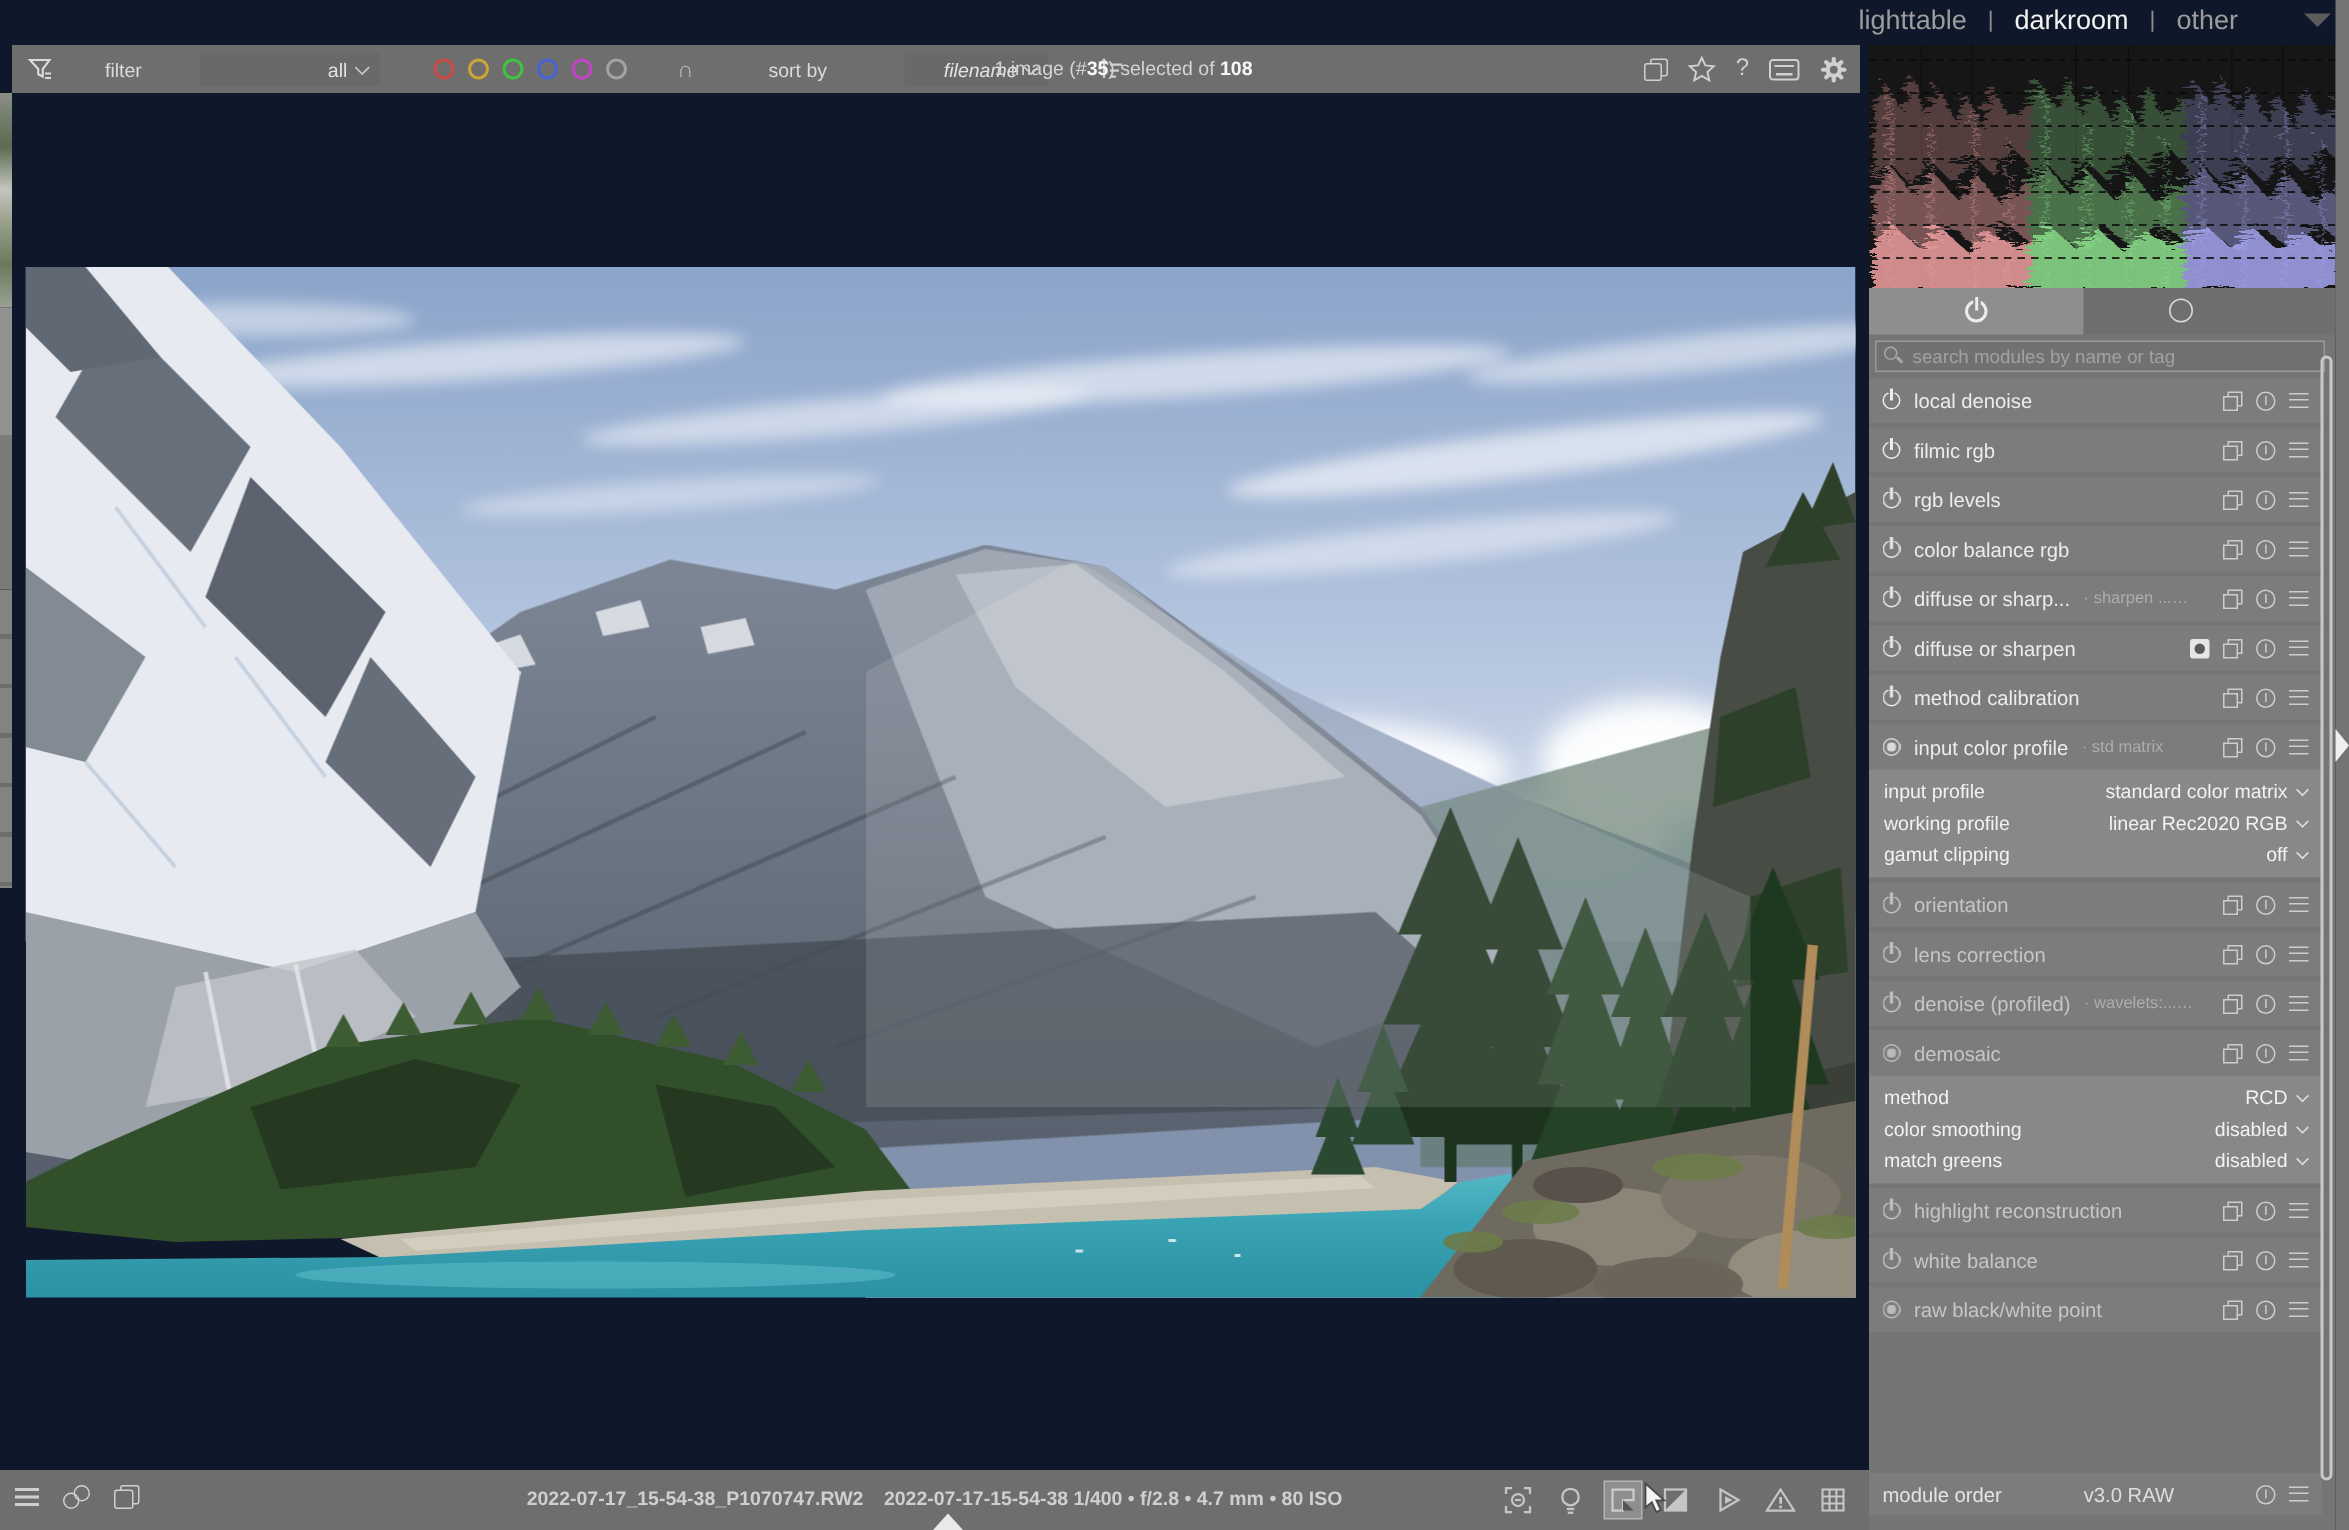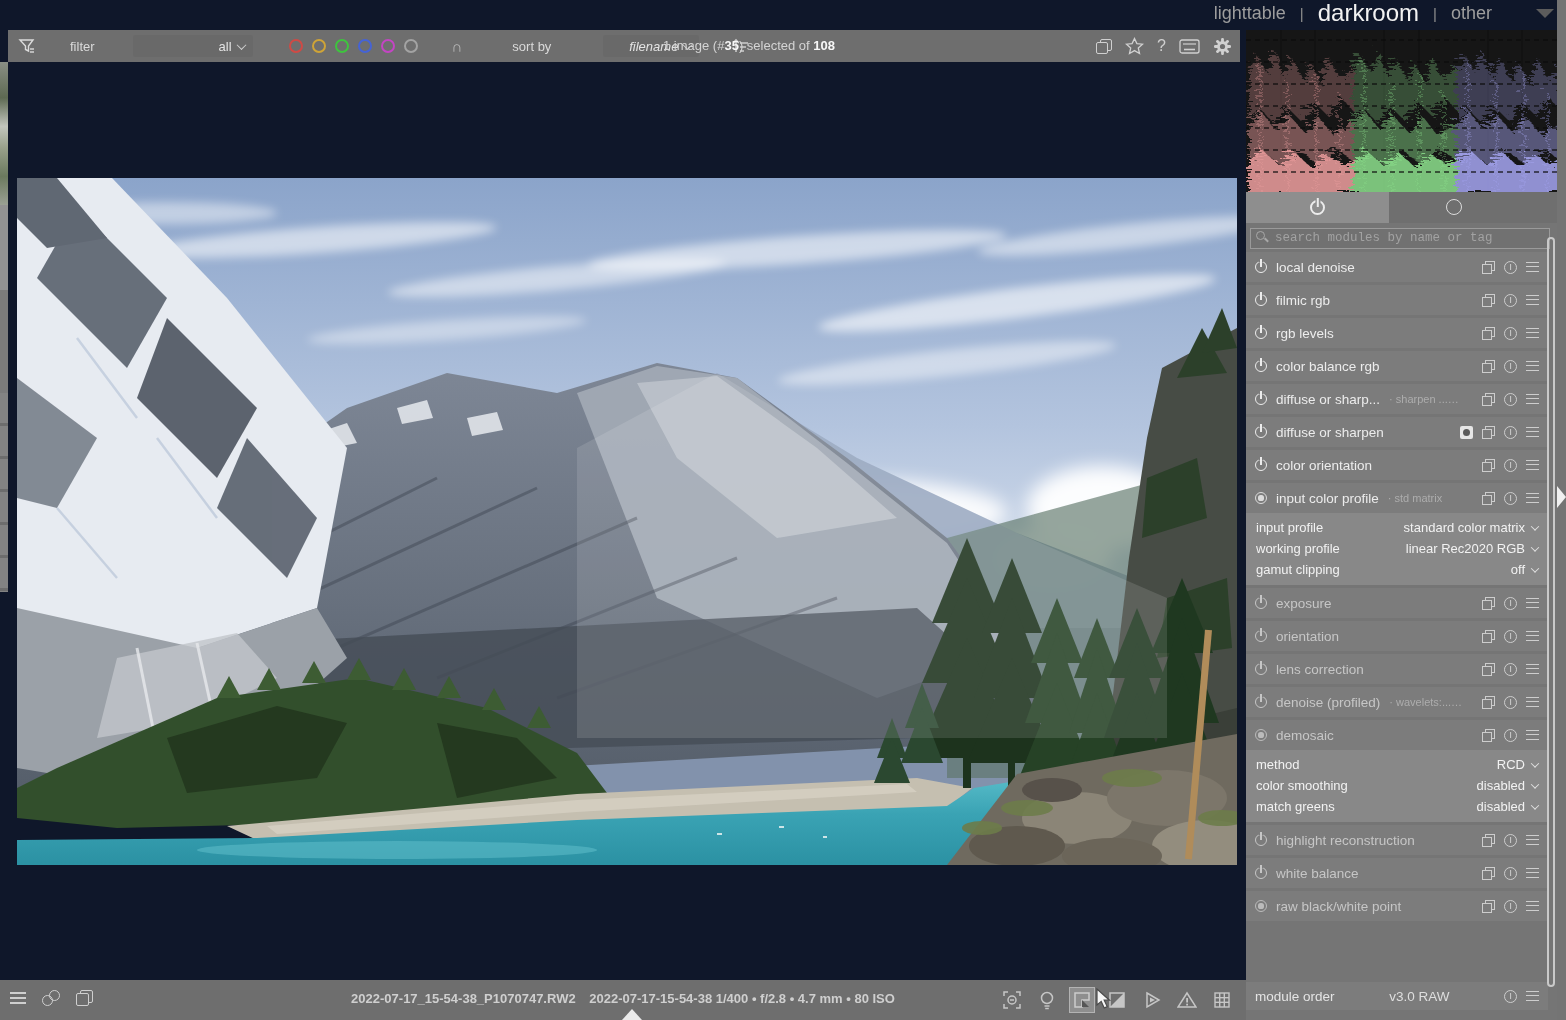--- a/index.html
+++ b/index.html
@@ -4,21 +4,21 @@
 <style>
   * { margin:0; padding:0; box-sizing:border-box; }
   html,body { width:1566px; height:1020px; overflow:hidden;
     font-family:"Liberation Sans", sans-serif; background:#777777; }
   .app { position:relative; width:1566px; height:1020px; background:#0f172a; }
 
   
   .top-tabs { position:absolute; top:0; right:12px; height:26px; display:flex;
     align-items:center; gap:14px; z-index:5; }
   .tab { font-size:18px; color:#9d9d9d; cursor:default; }
-  .tab.active { color:#f2f2f2; font-size:24px; }
+  .tab.active { color:#f2f2f2; font-size:18px; }
   .tab-sep { color:#8f8f8f; font-size:15px; }
   .tab-chevron { width:0; height:0; margin-left:30px; border-left:9px solid transparent;
     border-right:9px solid transparent; border-top:9px solid #5c5c5c; }
 
   
   .left-sliver { position:absolute; left:0; top:62px; width:8px; height:918px; }
   .ls-photo { height:143px; background:linear-gradient(180deg,#8a8f85 0%,#5d6a52 25%,#c2c6bd 45%,#99a18b 60%,#6b7a5e 80%,#9aa093 100%); }
   .ls-b2 { height:85px; background:#929292; }
   .ls-b3 { height:103px; background:#7b7b7b; }
   .ls-rows { height:199px; background:repeating-linear-gradient(180deg,#838383 0px,#838383 30px,#6d6d6d 30px,#6d6d6d 33px); }
@@ -85,21 +85,21 @@
     border:1.7px solid #dcdcdc; border-radius:50%; }
   .hist-menu { position:absolute; right:12px; top:9px; }
   .ic-menu { width:14px; height:11px; border-top:1.7px solid #d6d6d6; border-bottom:1.7px solid #d6d6d6; position:relative; }
   .ic-menu::after { content:''; position:absolute; left:0; right:0; top:50%; margin-top:-0.9px; border-top:1.7px solid #d6d6d6; }
   .pw-big { position:relative; width:15px; height:15px; border:2px solid #ececec; border-radius:50%; --bg:#8e8e8e; }
   .pw-big::before { content:''; position:absolute; top:-4px; left:50%; transform:translateX(-50%); width:5px; height:5px; background:var(--bg); }
   .pw-big::after { content:''; position:absolute; top:-4px; left:50%; transform:translateX(-50%); width:2.4px; height:9px; background:#ececec; }
 
   .search-row { position:absolute; left:4px; top:197px; width:300px; height:21px; }
   .search-row input { width:100%; height:100%; background:#717171; border:1px solid #9a9a9a;
-    color:#e2e2e2; font-size:12.5px; padding-left:24px; font-family:Liberation Mono, monospace; }
+    color:#e2e2e2; font-size:12.5px; padding-left:24px; font-family:Liberation Sans, sans-serif; }
   .search-row input::placeholder { color:#a2a2a2; }
   .ic-search { position:absolute; left:6px; top:4px; width:9px; height:9px; border:1.6px solid #a8a8a8; border-radius:50%; }
   .ic-search::after { content:''; position:absolute; left:7px; top:7px; width:5px; height:1.8px; background:#a8a8a8; transform:rotate(45deg); }
 
   #modules-list { position:absolute; left:0; top:222px; width:302px; }
   .mod-row { height:30px; margin-bottom:3px; background:#7c7c7c; --bg:#7c7c7c;
     display:flex; align-items:center; padding:0 9px; gap:9px; }
   .mod-row .mod-label { font-size:13.5px; white-space:nowrap; }
   .mod-row.bright { color:#ececec; }
   .mod-row.dim { color:#c6c6c6; }
@@ -581,21 +581,21 @@
     <span class="mod-label">diffuse or sharpen</span>
 
     <span class="mod-spacer"></span>
     <span class="ic-mask"></span>
     <span class="ic-copy"></span>
     <span class="ic-reset"></span>
     <span class="ic-mmenu"></span>
   </div>
         <div class="mod-row bright">
     <span class="onoff pw"></span>
-    <span class="mod-label">color orientation</span>
+    <span class="mod-label">method calibration</span>
 
     <span class="mod-spacer"></span>
 
     <span class="ic-copy"></span>
     <span class="ic-reset"></span>
     <span class="ic-mmenu"></span>
   </div>
         <div class="mod-row bright">
     <span class="onoff aw"></span>
     <span class="mod-label">input color profile</span>
@@ -616,30 +616,20 @@
     <span class="p-label">working profile</span>
     <span class="p-value">linear Rec2020 RGB</span>
     <span class="p-chev"></span>
   </div>
           <div class="param-row">
     <span class="p-label">gamut clipping</span>
     <span class="p-value">off</span>
     <span class="p-chev"></span>
   </div>
         </div>
-        <div class="mod-row dim">
-    <span class="onoff pw"></span>
-    <span class="mod-label">exposure</span>
-
-    <span class="mod-spacer"></span>
-
-    <span class="ic-copy"></span>
-    <span class="ic-reset"></span>
-    <span class="ic-mmenu"></span>
-  </div>
         <div class="mod-row dim">
     <span class="onoff pw"></span>
     <span class="mod-label">orientation</span>
 
     <span class="mod-spacer"></span>
 
     <span class="ic-copy"></span>
     <span class="ic-reset"></span>
     <span class="ic-mmenu"></span>
   </div>

